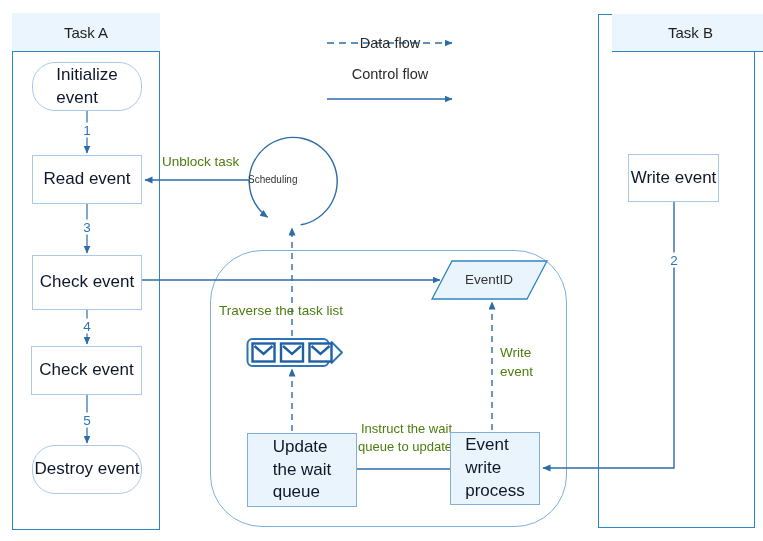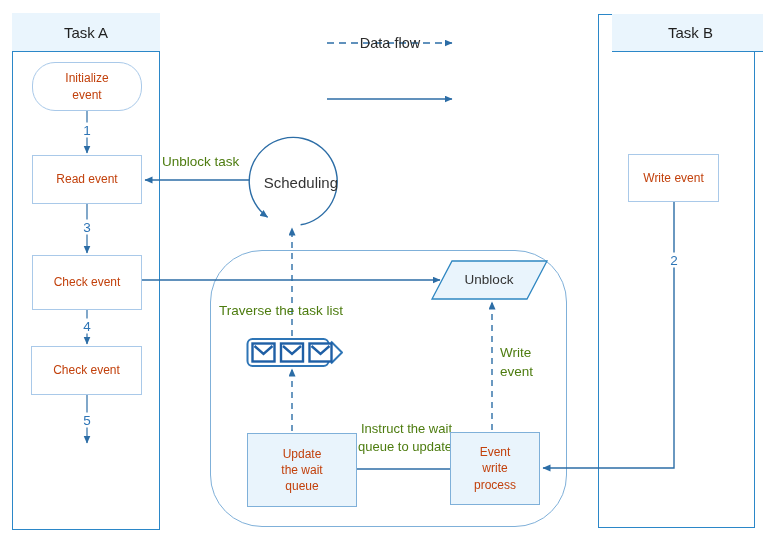--- a/index.html
+++ b/index.html
@@ -8,32 +8,32 @@
     font-family:"Liberation Sans", sans-serif;color:#333;overflow:hidden;
   }
   
   .lane{position:absolute;border:1.4px solid #2b87c8;background:#ffffff;z-index:1;box-sizing:border-box;}
   .lane-header{position:absolute;background:#eaf5fd;border-bottom:1.4px solid #2b87c8;
     display:flex;align-items:center;justify-content:center;font-size:15px;color:#1f1f1f;z-index:1;box-sizing:border-box;}
   .kernel-area{position:absolute;border:1.4px solid #7fb0d9;border-radius:52px;background:transparent;z-index:1;box-sizing:border-box;}
   
   svg.wires{position:absolute;left:0;top:0;z-index:2;}
   
-  .node{position:absolute;display:flex;align-items:center;justify-content:center;text-align:center;
-    font-size:12px;line-height:1.35;color:#c2410c;background:#ffffff;border:1px solid #a9c9e9;z-index:3;box-sizing:border-box;white-space:pre-line;}
+  .node{position:absolute;display:flex;align-items:center;justify-content:center;text-align:left;
+    font-size:17px;line-height:1.35;color:#0f172a;background:#ffffff;border:1px solid #a9c9e9;z-index:3;box-sizing:border-box;white-space:pre-line;}
   .node.stadium{border-radius:23px;}
   .node.filled{background:#e9f4fc;border:1px solid #7fb0d9;}
   
   .lbl{position:absolute;font-size:13.5px;line-height:1.4;color:#4d7c0f;z-index:3;white-space:pre-line;}
   .lbl.center{text-align:right;}
   .stepnum{position:absolute;z-index:4;font-size:13.5px;color:#2e75b6;background:#ffffff;
     padding:0 3px;transform:translate(-50%,-50%);}
   .legend-label{position:absolute;font-size:14.5px;color:#2b2b2b;z-index:3;text-align:center;width:130px;}
   .eventid-label{position:absolute;z-index:3;font-size:13.5px;color:#333;text-align:center;}
-  .sched-label{position:absolute;z-index:3;font-size:15px;color:#333;text-align:right;}
+  .sched-label{position:absolute;z-index:3;font-size:10px;color:#333;text-align:left;}
 </style>
 </head>
 <body>
 
 <div class="canvas">
 
   <div class="lane" style="left:12px;top:13px;width:148px;height:517px;"></div>
   <div class="lane-header" style="left:12px;top:13px;width:148px;height:39px;">
     <span>Task A</span>
   </div>
@@ -88,37 +88,39 @@
         <polyline points="283,346 292,354 301,346" fill="none" stroke="#1f5fa5" stroke-width="2.4"></polyline>
       </g>
       <g>
         <rect x="309.5" y="343.5" width="22" height="18" fill="#ffffff" stroke="#1f5fa5" stroke-width="2.4"></rect>
         <polyline points="311.5,346 320.5,354 329.5,346" fill="none" stroke="#1f5fa5" stroke-width="2.4"></polyline>
       </g>
     </g>
   </svg>
 
   <div class="legend-label" style="left:325px;top:11px;margin-top:24px;">Data flow</div>
+  <div class="legend-label" style="left:325px;top:66px;">Control flow</div>
 
   <div class="node stadium" style="left:32px;top:62px;width:110px;height:49px;">Initialize
 event</div>
   <div class="node" style="left:32px;top:155px;width:110px;height:49px;">Read event</div>
   <div class="node" style="left:32px;top:255px;width:110px;height:55px;">Check event</div>
   <div class="node" style="left:31px;top:346px;width:111px;height:49px;">Check event</div>
+  <div class="node stadium" style="left:32px;top:445px;width:110px;height:49px;">Destroy event</div>
 
   <span class="stepnum" style="left:87px;top:130px;">1</span>
   <span class="stepnum" style="left:87px;top:227px;">3</span>
   <span class="stepnum" style="left:87px;top:326px;">4</span>
   <span class="stepnum" style="left:87px;top:420px;">5</span>
   <span class="stepnum" style="left:674px;top:260px;">2</span>
 
   <div class="lbl" style="left:162px;top:153px;">Unblock task</div>
   <div class="sched-label" style="left:248px;top:174px;width:90px;">Scheduling</div>
 
-  <div class="eventid-label" style="left:439px;top:272px;width:100px;">Unblock</div>
+  <div class="eventid-label" style="left:439px;top:272px;width:100px;">EventID</div>
   <div class="lbl" style="left:219px;top:302px;">Traverse the task list</div>
   <div class="lbl" style="left:500px;top:344px;">Write
 event</div>
   <div class="lbl center" style="left:336px;top:420px;width:116px;font-size:13px;">Instruct the wait
 queue to update</div>
   <div class="node filled" style="left:247px;top:433px;width:110px;height:74px;">Update
 the wait
 queue</div>
   <div class="node filled" style="left:450px;top:432px;width:90px;height:73px;">Event
 write

